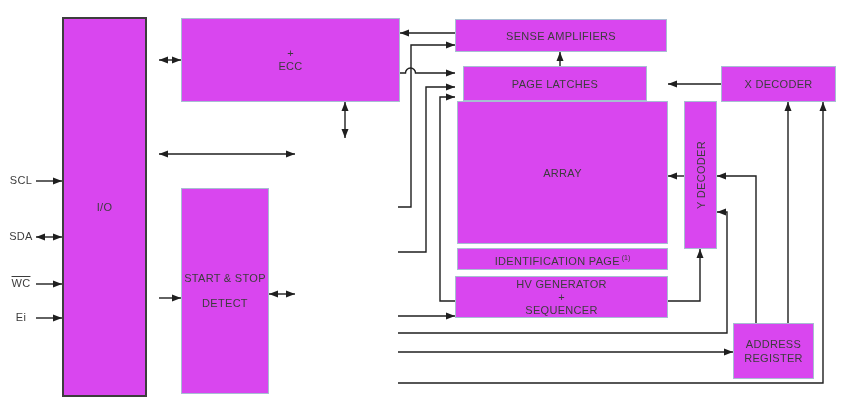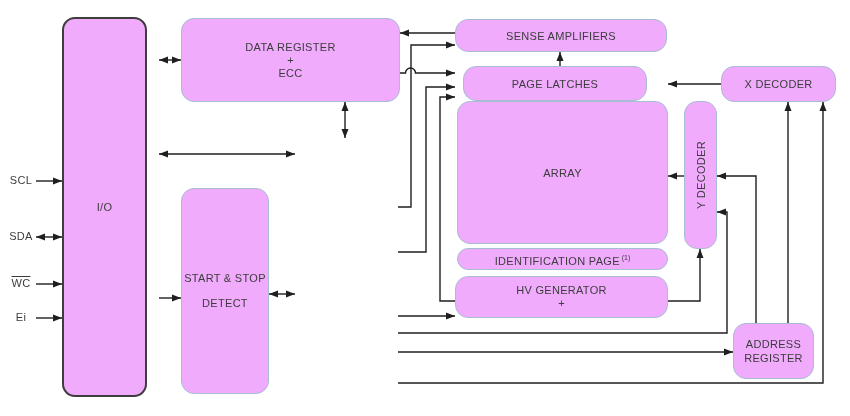--- a/index.html
+++ b/index.html
@@ -7,29 +7,28 @@
     position: relative;
     width: 850px;
     height: 416px;
     background: #ffffff;
     font-family: "Liberation Sans", "DejaVu Sans", sans-serif;
     overflow: hidden;
   }
   .block {
     position: absolute;
     box-sizing: border-box;
-    background: #f0abfc;
+    background: #d946ef;
     display: flex;
     align-items: center;
     justify-content: center;
     text-align: center;
     color: #3c3c3c;
     font-size: 11px;
     letter-spacing: 0.3px;
-    border-radius: 13px;
   }
   .block.blue { border: 1.5px solid #a7bdd2; }
   .block.dark { border: 2px solid #3d3d3d; }
   .block .label-lines { width: 100%; }
   .block .label-line { line-height: 14px; }
   .block.vertical .label-lines {
     transform: rotate(-90deg);
     white-space: nowrap;
     width: auto;
   }
@@ -54,21 +53,20 @@
 <body>
 
 <div id="canvas">
     <div class="block dark" style="left: 62px; top: 17px; width: 85px; height: 380px;">
       <div class="label-lines">
         <div class="label-line"><span>I/O</span></div>
       </div>
     </div>
     <div class="block blue" style="left: 181px; top: 18px; width: 219px; height: 84px;">
       <div class="label-lines">
-        <div class="label-line" style="line-height: 13px;"><span>DATA REGISTER</span></div>
         <div class="label-line" style="line-height: 13px;"><span>+</span></div>
         <div class="label-line" style="line-height: 13px;"><span>ECC</span></div>
       </div>
     </div>
     <div class="block blue" style="left: 181px; top: 188px; width: 88px; height: 206px;">
       <div class="label-lines">
         <div class="label-line" style="line-height: 25px;"><span>START &amp; STOP</span></div>
         <div class="label-line" style="line-height: 25px;"><span>DETECT</span></div>
       </div>
     </div>
@@ -89,20 +87,21 @@
     </div>
     <div class="block blue" style="left: 457px; top: 248px; width: 211px; height: 22px;">
       <div class="label-lines">
         <div class="label-line"><span>IDENTIFICATION PAGE</span><sup> (1)</sup></div>
       </div>
     </div>
     <div class="block blue" style="left: 455px; top: 276px; width: 213px; height: 42px;">
       <div class="label-lines">
         <div class="label-line" style="line-height: 13px;"><span>HV GENERATOR</span></div>
         <div class="label-line" style="line-height: 13px;"><span>+</span></div>
+        <div class="label-line" style="line-height: 13px;"><span>SEQUENCER</span></div>
       </div>
     </div>
     <div class="block blue vertical" style="left: 684px; top: 101px; width: 33px; height: 148px;">
       <div class="label-lines">
         <div class="label-line"><span>Y DECODER</span></div>
       </div>
     </div>
     <div class="block blue" style="left: 721px; top: 66px; width: 115px; height: 36px;">
       <div class="label-lines">
         <div class="label-line"><span>X DECODER</span></div>

